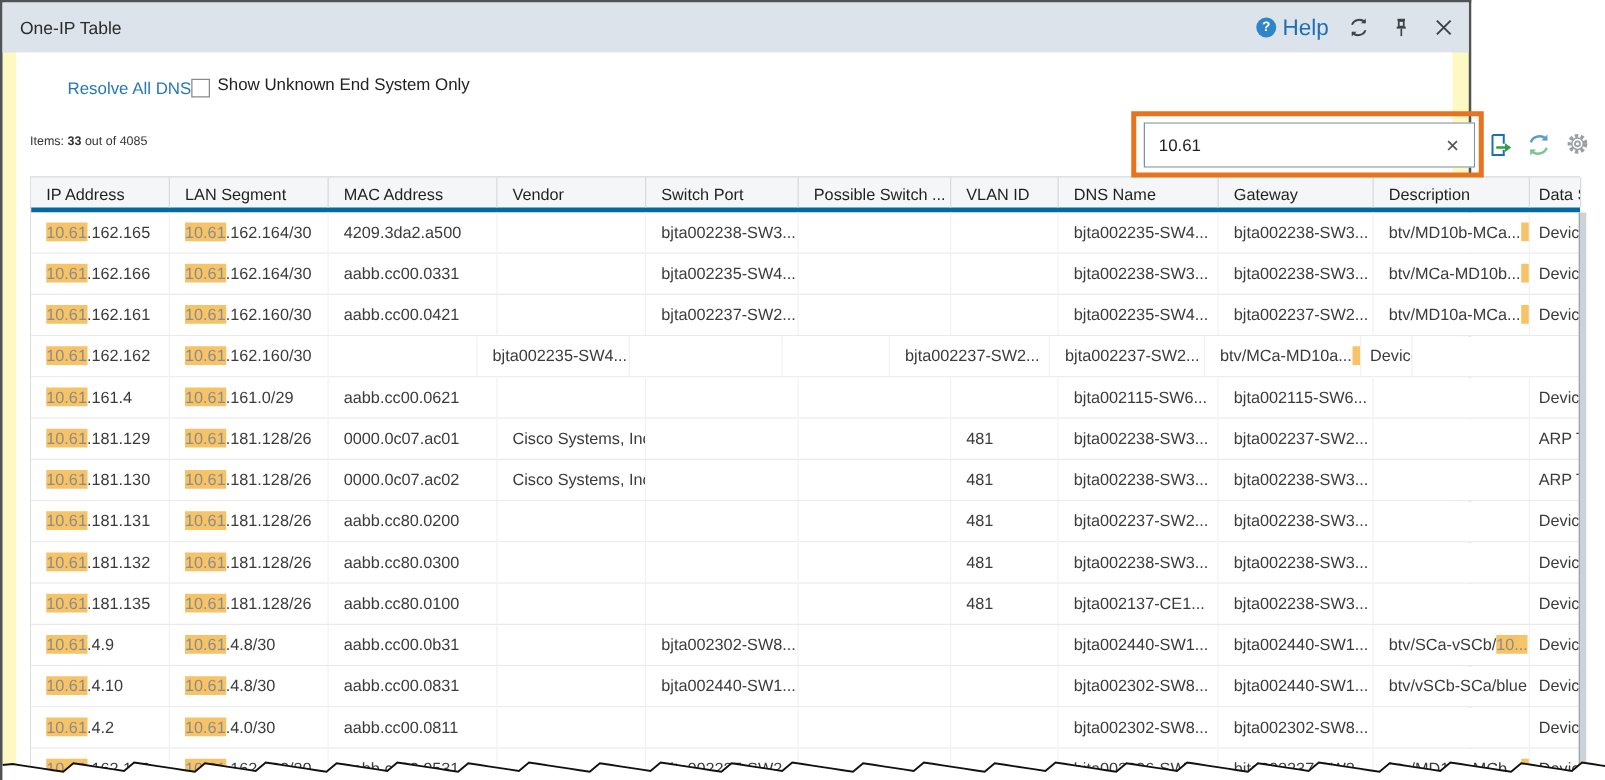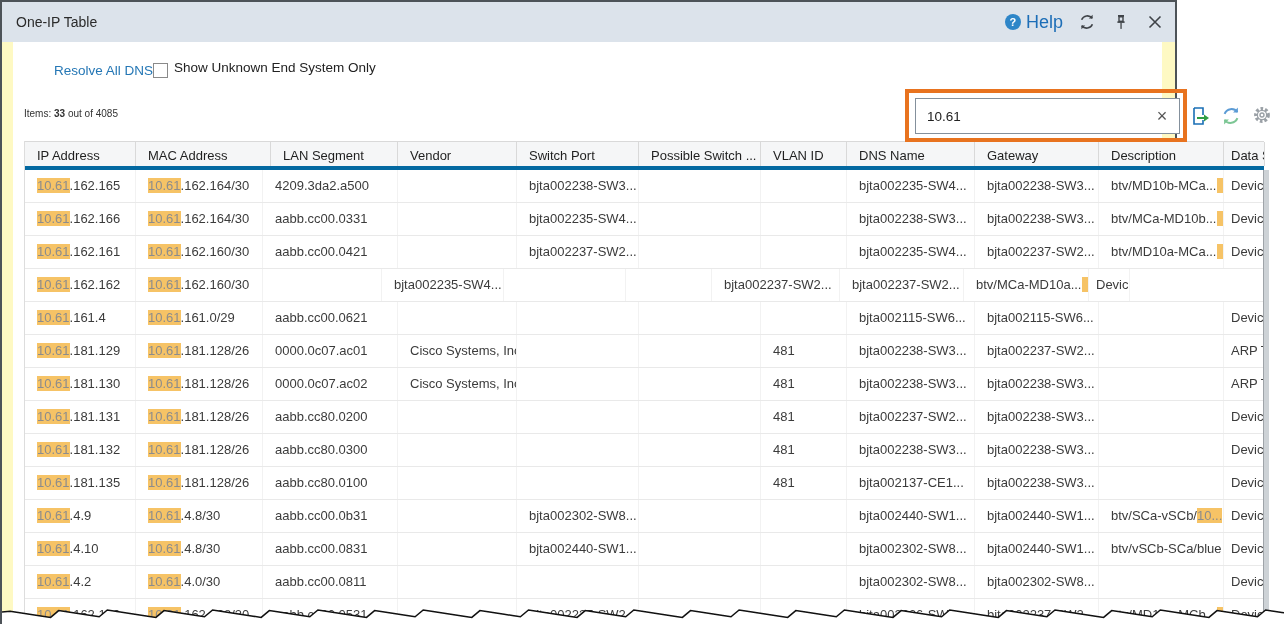--- a/index.html
+++ b/index.html
@@ -142,22 +142,22 @@
     <svg width="20" height="20" viewBox="0 0 20 20">
       <circle cx="10" cy="10" r="6.2" fill="none" stroke="#9aa0a6" stroke-width="3.4" stroke-dasharray="2.6 1.9"></circle>
       <circle cx="10" cy="10" r="4.6" fill="none" stroke="#9aa0a6" stroke-width="1.2"></circle>
       <circle cx="10" cy="10" r="2" fill="none" stroke="#9aa0a6" stroke-width="1.4"></circle>
     </svg>
   </div>
 
   <div class="grid">
     <div class="g-head" id="g-head">
         <div class="cell c0">IP Address</div>
+        <div class="cell c1">LAN Segment</div>
         <div class="cell c2">MAC Address</div>
-        <div class="cell c1">LAN Segment</div>
         <div class="cell c3">Vendor</div>
         <div class="cell c4">Switch Port</div>
         <div class="cell c5">Possible Switch ...</div>
         <div class="cell c6">VLAN ID</div>
         <div class="cell c7">DNS Name</div>
         <div class="cell c8">Gateway</div>
         <div class="cell c9">Description</div>
         <div class="cell c10">Data S</div>
       </div>
     <div id="g-body">

